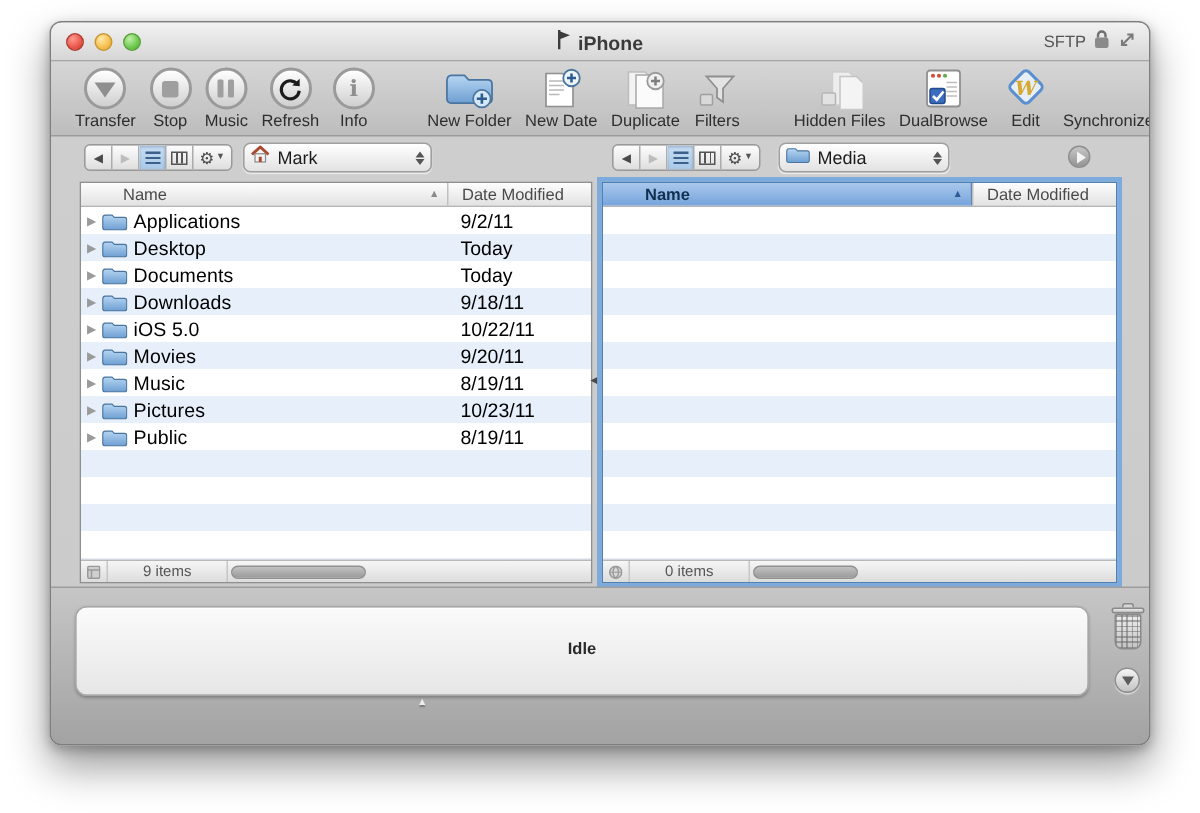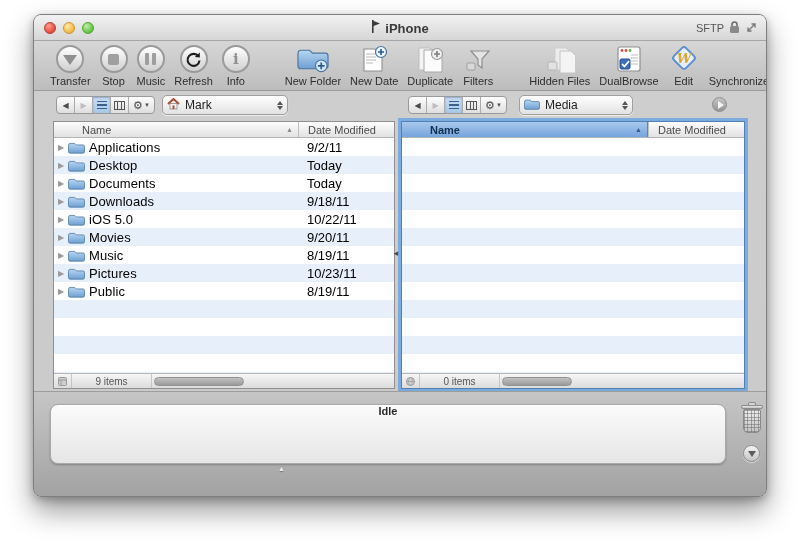--- a/index.html
+++ b/index.html
@@ -99,21 +99,21 @@
   .splitter { position:absolute; left:361px; top:106px; width:6px; height:268px; }
   .collapse-arrow { position:absolute; top:128px; left:-3px; font-size:8px; color:#4a4a4a; }
 
   
   .drawer { position:absolute; left:0; right:0; top:376px; height:107px;
     background:linear-gradient(#c6c6c6,#a2a2a2); border-top:1px solid #9d9d9d; }
   .idle-panel { position:absolute; left:16px; top:12px; width:676px; height:60px;
     border:1px solid #a8a8a8; border-radius:8px;
     background:linear-gradient(#fbfbfb,#e6e6e6);
     box-shadow:0 1px 2px rgba(0,0,0,.25), inset 0 1px 0 #fff; }
-  .idle-text { position:absolute; left:0; right:0; top:0; text-align:center;
+  .idle-text { position:absolute; left:0; right:0; top:22px; text-align:center;
     font-size:11px; font-weight:bold; color:#2a2a2a; }
   .trash { position:absolute; left:706px; top:10px; width:24px; }
   .trash .handle { width:8px; height:3px; border:1px solid #8a8a8a; border-bottom:none;
     border-radius:2px 2px 0 0; margin:0 auto; background:#d6d6d6; }
   .trash .lid { width:22px; height:4px; background:linear-gradient(#ececec,#bdbdbd);
     border:1px solid #8a8a8a; border-radius:2px; margin:0 auto; }
   .trash .bodyy { width:18px; height:24px; margin:0 auto; border:1px solid #8a8a8a;
     border-radius:2px 2px 5px 5px;
     background:
       repeating-linear-gradient(0deg, rgba(110,110,110,.55) 0 1px, transparent 1px 3.5px),

